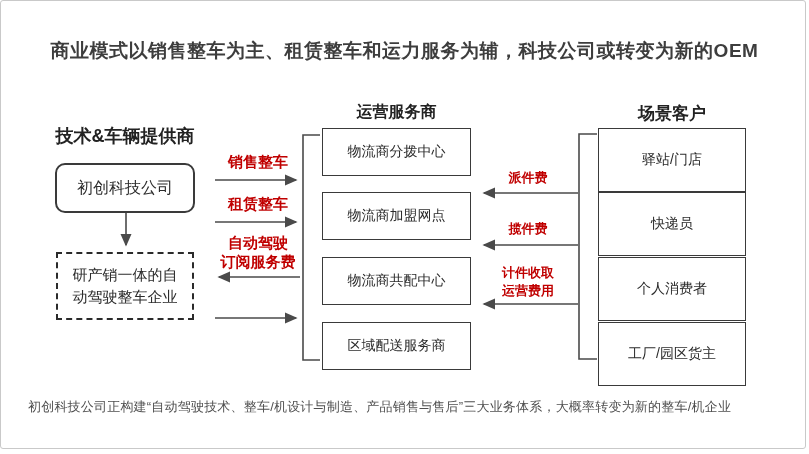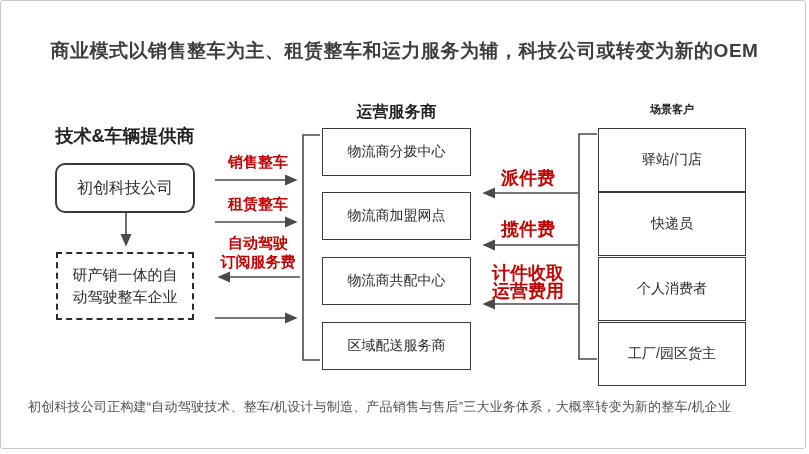--- a/index.html
+++ b/index.html
@@ -26,21 +26,21 @@
     white-space:nowrap;
   }
   .col-header{
     position:absolute;
     font-weight:bold;
     color:#222222;
     text-align:center;
   }
   .provider-header{left:40px;width:170px;top:124px;font-size:18px;}
   .operators-header{left:322px;width:149px;top:102px;font-size:16px;}
-  .customers-header{left:598px;width:148px;top:102px;font-size:11px;}
+  .customers-header{left:598px;width:148px;top:102px;font-size:17px;}
   .box{
     position:absolute;
     box-sizing:border-box;
     background:#ffffff;
     border:2px solid var(--box_border,#3a3a3a);
     display:flex;align-items:center;justify-content:center;
     text-align:center;
     color:#2b2b2b;
   }
   .company-box{left:55px;top:163px;width:140px;height:50px;font-size:16px;border-radius:10px;}
@@ -56,21 +56,21 @@
   .flow-label{
     position:absolute;
     color:var(--accent_red,#c00000);
     font-weight:bold;
     text-align:center;
     font-size:15px;
     line-height:19px;
     white-space:nowrap;
   }
   .fl-left{left:200px;width:116px;}
-  .fl-right{left:478px;width:100px;font-size:18px;line-height:18px;}
+  .fl-right{left:478px;width:100px;font-size:13px;line-height:18px;}
   .caption{
     position:absolute;left:28px;top:398px;width:760px;
     font-size:13px;
     color:var(--caption_color,#4f4f4f);
     letter-spacing:0.2px;
     white-space:nowrap;
   }
   svg.connectors{position:absolute;left:0;top:0;}
   svg.connectors line, svg.connectors polyline{
     stroke:var(--line_color,#4a4a4a);

